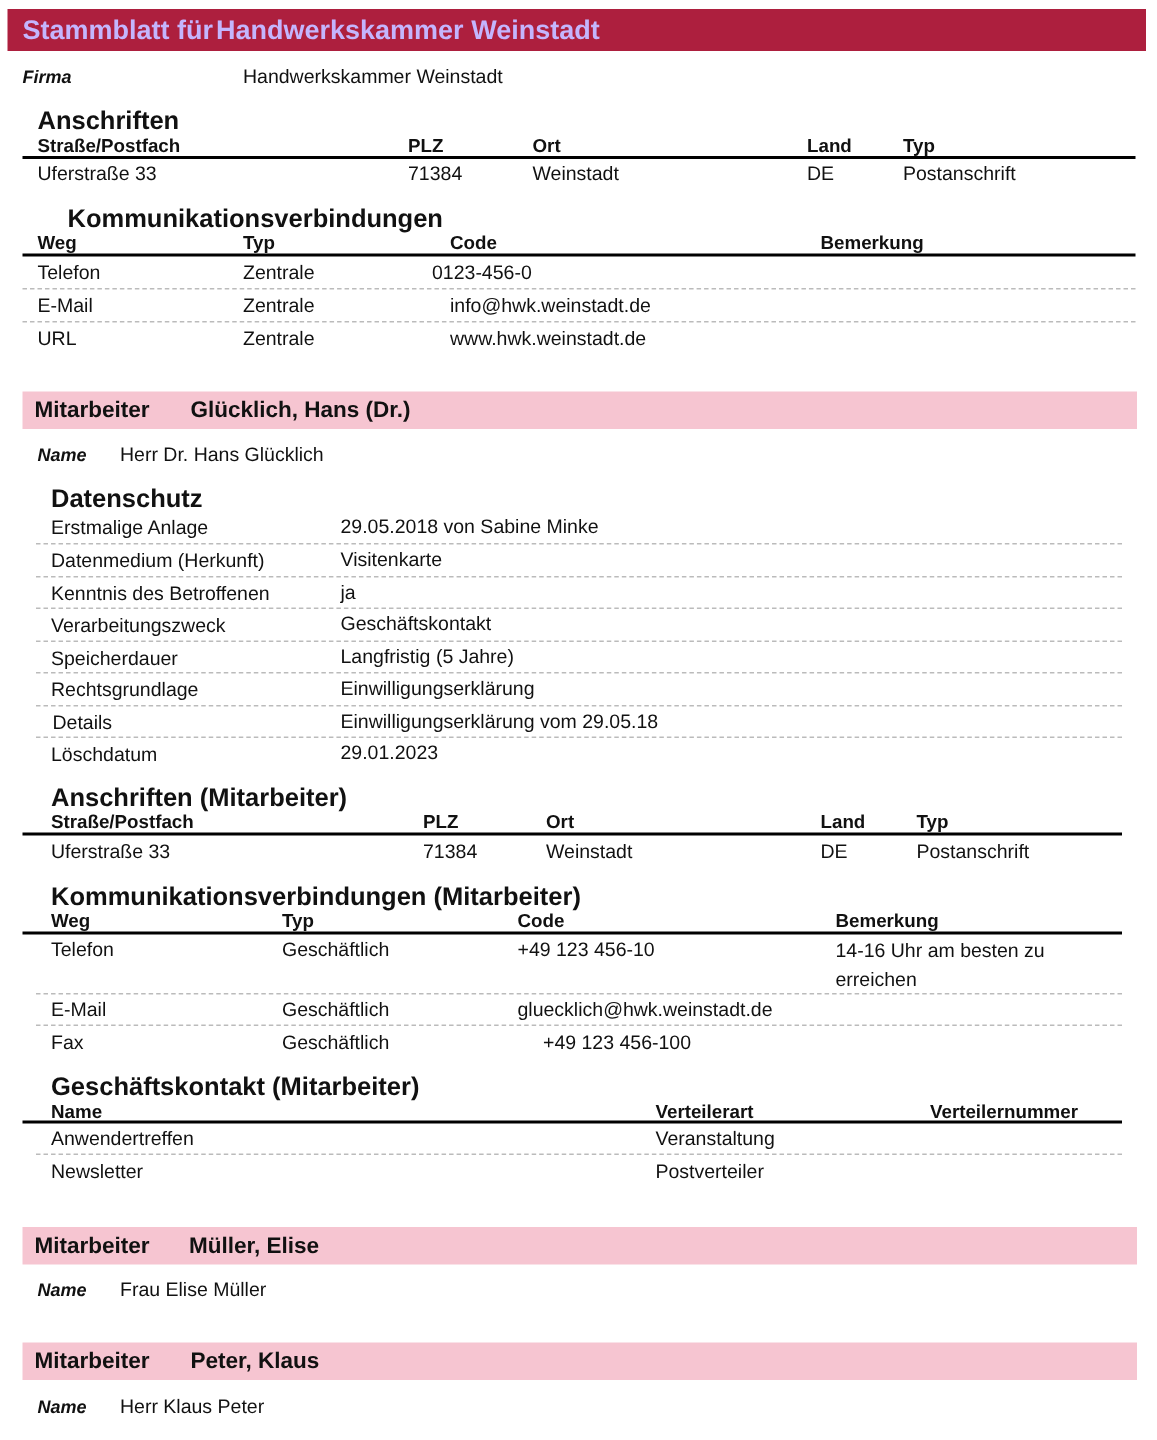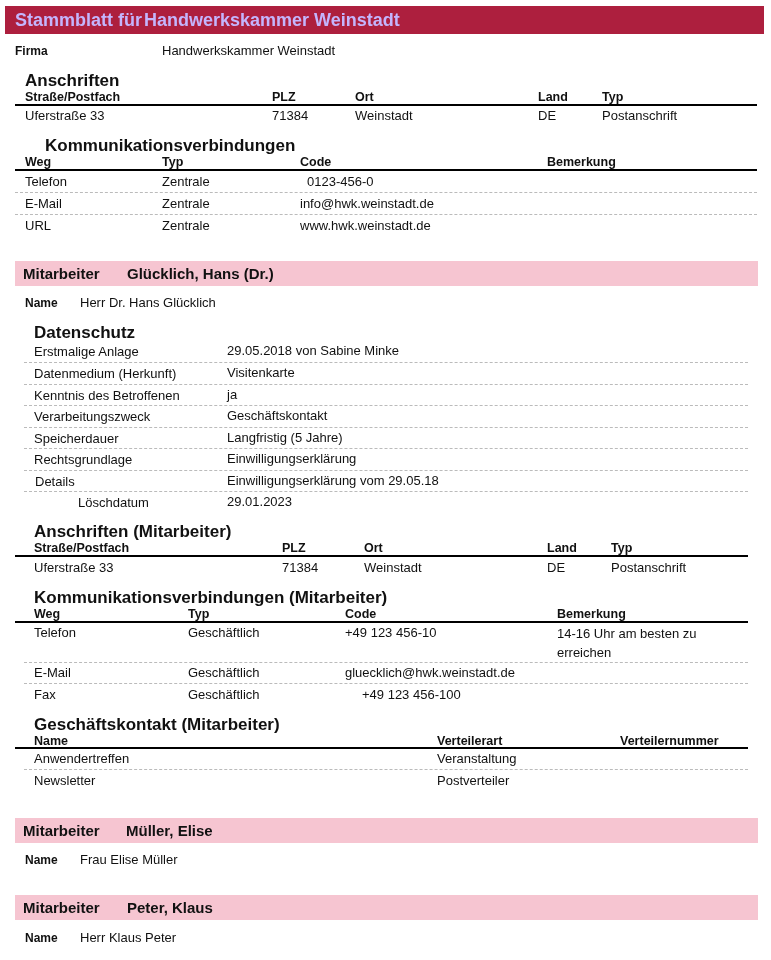--- a/index.html
+++ b/index.html
@@ -3,21 +3,21 @@
 <meta charset="utf-8">
 <style>
   * { box-sizing: border-box; margin: 0; padding: 0; }
   html, body { width: 771px; height: 960px; background: #ffffff; overflow: hidden; }
   body { position: relative; font-family: "Liberation Sans", sans-serif; color: #111111; font-size: 13px; }
   .abs { position: absolute; white-space: nowrap; line-height: 1; }
   .main-bar { position: absolute; left: 5px; top: 6px; width: 759px; height: 28px; background: #ad1f3e; }
   .main-bar span { position: absolute; top: 5px; color: #c4b5fd; font-weight: bold; font-size: 18px; line-height: 1; }
   .emp-bar { position: absolute; left: 15px; width: 743px; height: 25px; background: #f6c5d1; }
   .emp-bar span { position: absolute; top: 5px; color: #111111; font-weight: bold; font-size: 15px; line-height: 1; }
-  .lbl-bold { font-weight: bold; font-size: 12px; }
+  .lbl-bold { font-weight: bold; font-size: 12px; font-style: italic; }
   .sect { font-weight: bold; font-size: 17px; }
   .th { font-weight: bold; font-size: 12.5px; }
   .td { font-size: 13px; }
   .rule { position: absolute; height: 2px; background: #000000; }
   .dash { position: absolute; height: 0; border-top: 1px dashed #bbbbbb; }
 </style>
 </head>
 <body>
 
 <div class="main-bar">
@@ -49,21 +49,21 @@
   <div class="abs sect" style="left:25px; top:137px;margin-left:20px;">Kommunikationsverbindungen</div>
   <div class="abs th" style="left:25px; top:156px;">Weg</div>
   <div class="abs th" style="left:162px; top:156px;">Typ</div>
   <div class="abs th" style="left:300px; top:156px;">Code</div>
   <div class="abs th" style="left:547px; top:156px;">Bemerkung</div>
   <div class="rule" style="left:15px; top:169px; width:742px;"></div>
 
   <div>
     <div class="abs td" style="left:25px; top:175px;">Telefon</div>
     <div class="abs td" style="left:162px; top:175px;">Zentrale</div>
-    <div class="abs td" style="left:307px; top:175px;text-align:right;">0123-456-0</div>
+    <div class="abs td" style="left:288px; top:175px;text-align:right;">0123-456-0</div>
   </div>
   <div class="dash" style="left:15px; top:192px; width:742px;"></div>
   <div>
     <div class="abs td" style="left:25px; top:197px;">E-Mail</div>
     <div class="abs td" style="left:162px; top:197px;">Zentrale</div>
     <div class="abs td" style="left:300px; top:197px;">info@hwk.weinstadt.de</div>
   </div>
   <div class="dash" style="left:15px; top:214px; width:742px;"></div>
   <div>
     <div class="abs td" style="left:25px; top:219px;">URL</div>
@@ -118,21 +118,21 @@
   </div>
   <div class="dash" style="left:24px; top:470px; width:724px;"></div>
 
   <div>
     <div class="abs td" style="left:35px; top:475px;">Details</div>
     <div class="abs td" style="left:227px; top:474px;">Einwilligungserklärung vom 29.05.18</div>
   </div>
   <div class="dash" style="left:24px; top:491px; width:724px;"></div>
 
   <div>
-    <div class="abs td" style="left:34px; top:496px;margin-left:44px;">Löschdatum</div>
+    <div class="abs td" style="left:34px; top:496px;">Löschdatum</div>
     <div class="abs td" style="left:227px; top:495px;">29.01.2023</div>
   </div>
 </div>
 
 <div>
   <div class="abs sect" style="left:34px; top:523px;">Anschriften (Mitarbeiter)</div>
   <div class="abs th" style="left:34px; top:542px;">Straße/Postfach</div>
   <div class="abs th" style="left:282px; top:542px;">PLZ</div>
   <div class="abs th" style="left:364px; top:542px;">Ort</div>
   <div class="abs th" style="left:547px; top:542px;">Land</div>

